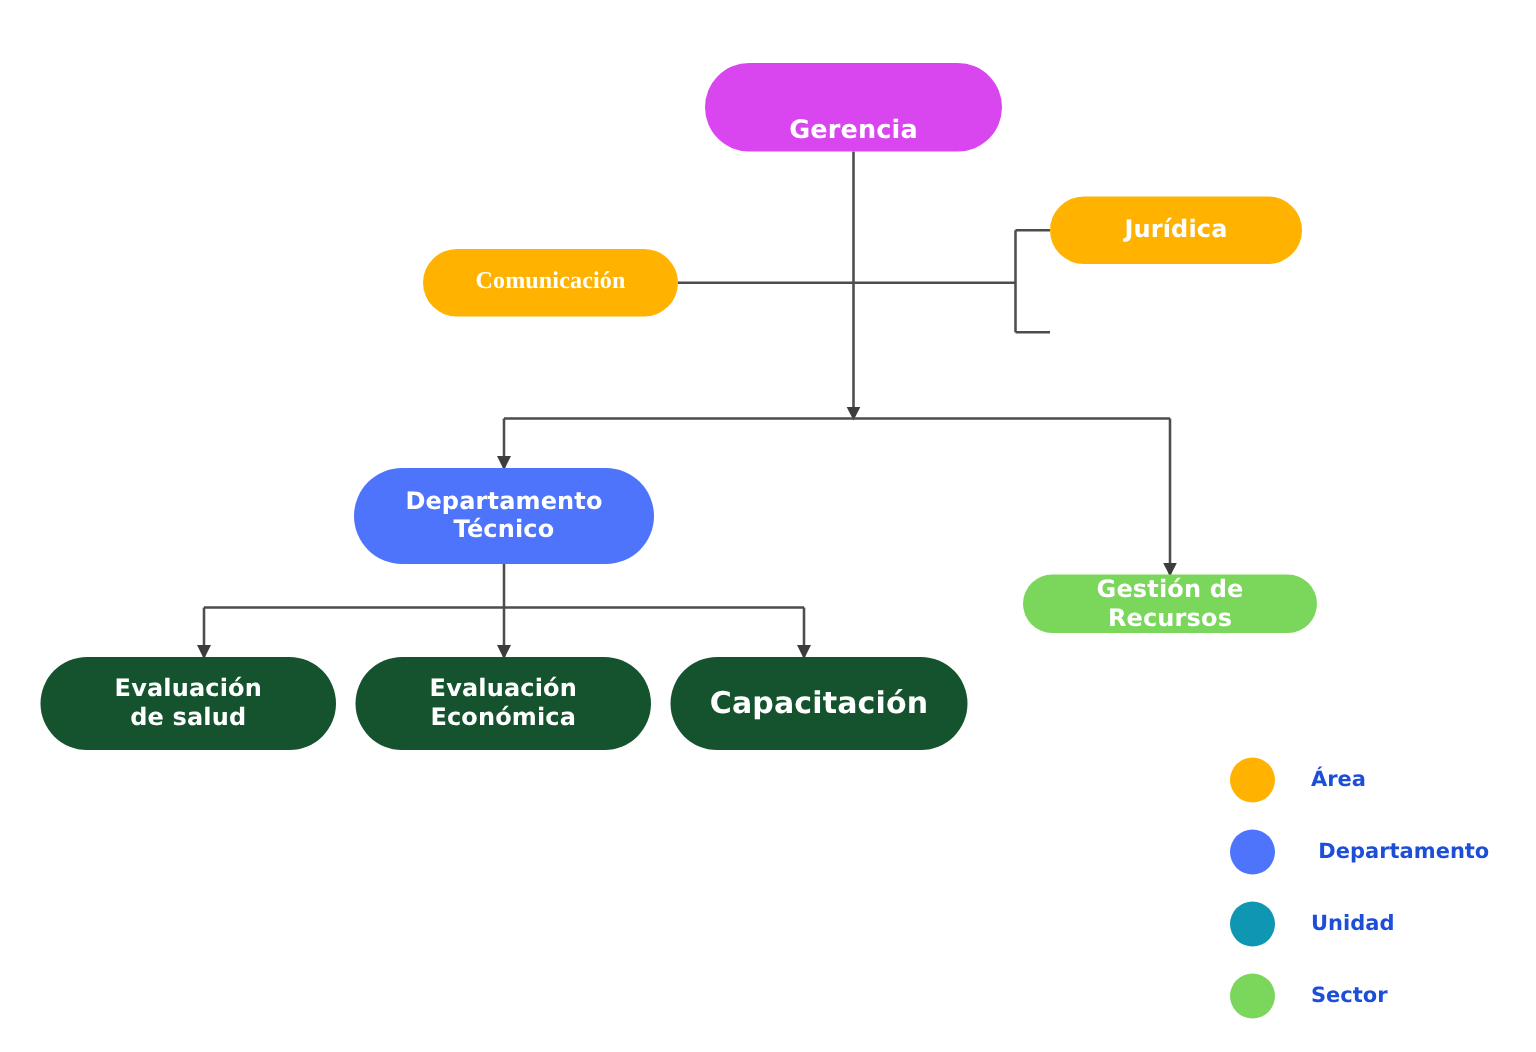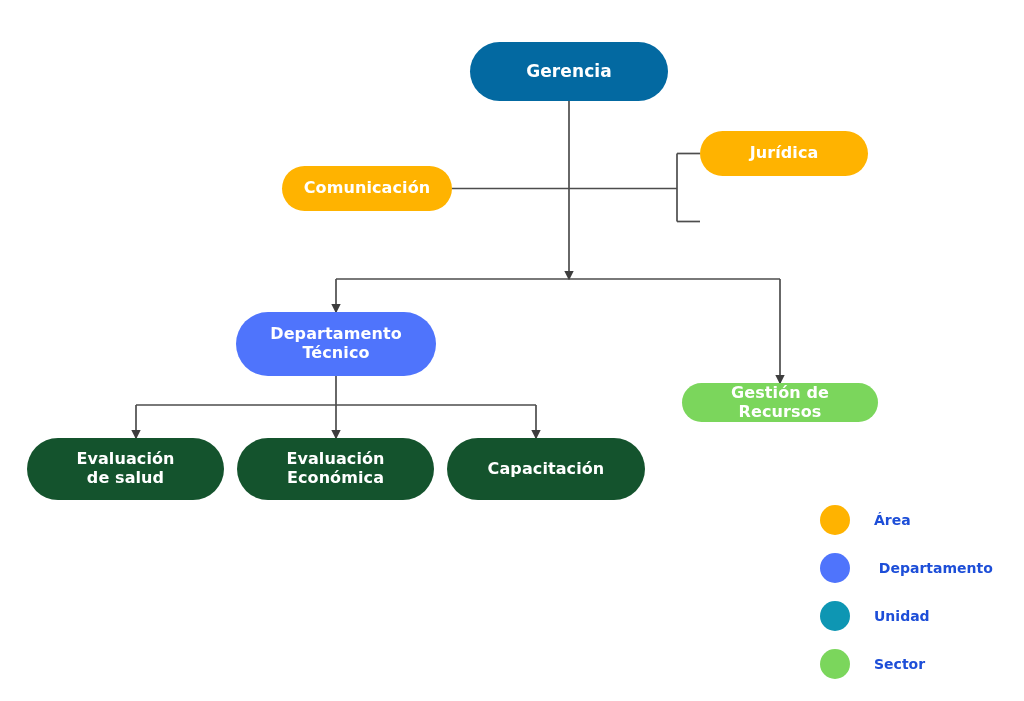--- a/index.html
+++ b/index.html
@@ -36,21 +36,21 @@
     text-align: center;
     color: #ffffff;
     font-weight: bold;
     line-height: 1.18;
     letter-spacing: 0.1px;
     border-radius: 999px;
     padding: 4px 10px;
     white-space: pre-line;
     z-index: 2;
   }
-  .n-gerencia   { background: #0369a1; }
+  .n-gerencia   { background: #d946ef; align-items: flex-end; }
   .n-area       { background: #ffb300; }
   .n-depto      { background: #4f74fc; }
   .n-sector     { background: #7bd65c; }
   .n-unidad     { background: #14532d; }
 
   #legend {
     position: absolute;
     left: 820px;
     top: 496px;
     width: 200px;
@@ -110,21 +110,21 @@
       <path d="M 136 405 L 136 438" marker-end="url(#arrow)"></path>
       <path d="M 336 405 L 336 438" marker-end="url(#arrow)"></path>
       <path d="M 536 405 L 536 438" marker-end="url(#arrow)"></path>
     </g>
   </svg>
 
   <div class="node n-gerencia" style="left:470px; top:42px; width:198px; height:59px; font-size:17px;">
     <span>Gerencia</span>
   </div>
 
-  <div class="node n-area" style="left:282px; top:166px; width:170px; height:45px; font-size:16px;">
+  <div class="node n-area" style="left:282px; top:166px; width:170px; height:45px; font-size:16px;font-family:Liberation Serif, serif;">
     <span>Comunicación</span>
   </div>
 
   <div class="node n-area" style="left:700px; top:131px; width:168px; height:45px; font-size:16px;">
     <span>Jurídica</span>
   </div>
 
 
   <div class="node n-depto" style="left:236px; top:312px; width:200px; height:64px; font-size:16px;">
     <span>Departamento
@@ -138,21 +138,21 @@
   <div class="node n-unidad" style="left:27px; top:438px; width:197px; height:62px; font-size:16px;">
     <span>Evaluación
 de salud</span>
   </div>
 
   <div class="node n-unidad" style="left:237px; top:438px; width:197px; height:62px; font-size:16px;">
     <span>Evaluación
 Económica</span>
   </div>
 
-  <div class="node n-unidad" style="left:447px; top:438px; width:198px; height:62px; font-size:16px;">
+  <div class="node n-unidad" style="left:447px; top:438px; width:198px; height:62px; font-size:20px;">
     <span>Capacitación</span>
   </div>
 
   <div id="legend">
     <div class="legend-row">
       <span class="legend-swatch sw-area"></span>
       <span class="legend-label">Área</span>
     </div>
     <div class="legend-row">
       <span class="legend-swatch sw-depto"></span>

